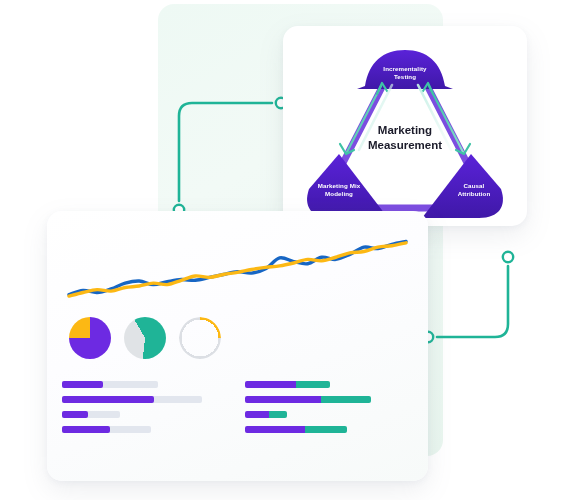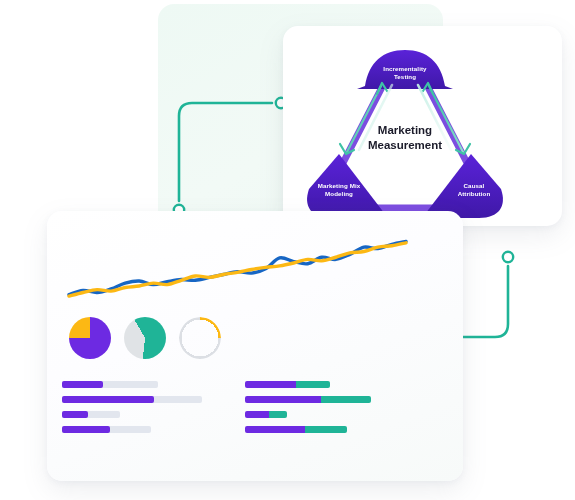--- a/index.html
+++ b/index.html
@@ -39,21 +39,20 @@
     overflow: visible;
     pointer-events: none;
   }
 
   
   .card {
     position: absolute;
     background: #ffffff;
     border-radius: 15px;
     box-shadow: 0 10px 26px rgba(120,130,150,0.13), 0 2px 6px rgba(120,130,150,0.07);
-    padding-left: 35px;
   }
   .card-triangle {
     left: 283px;
     top: 26px;
     width: 244px;
     height: 200px;
   }
   .card-dashboard {
     left: 47px;
     top: 211px;

